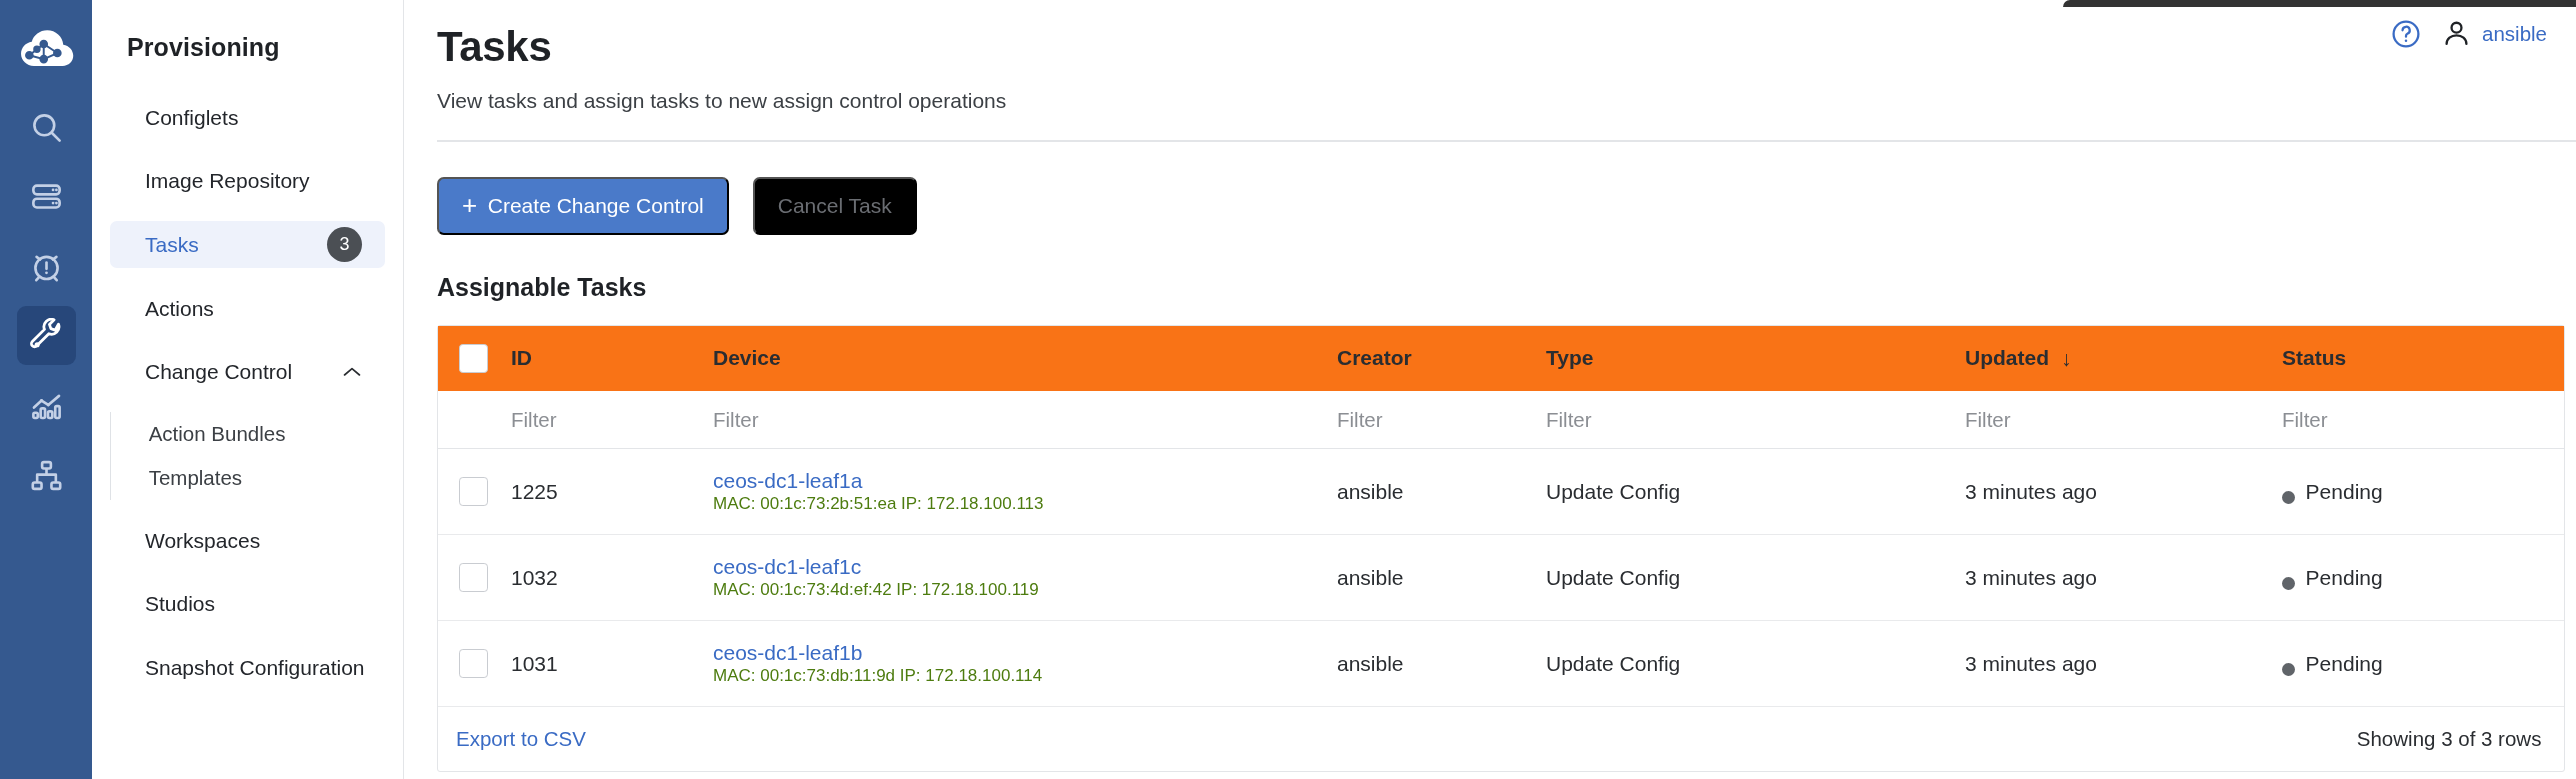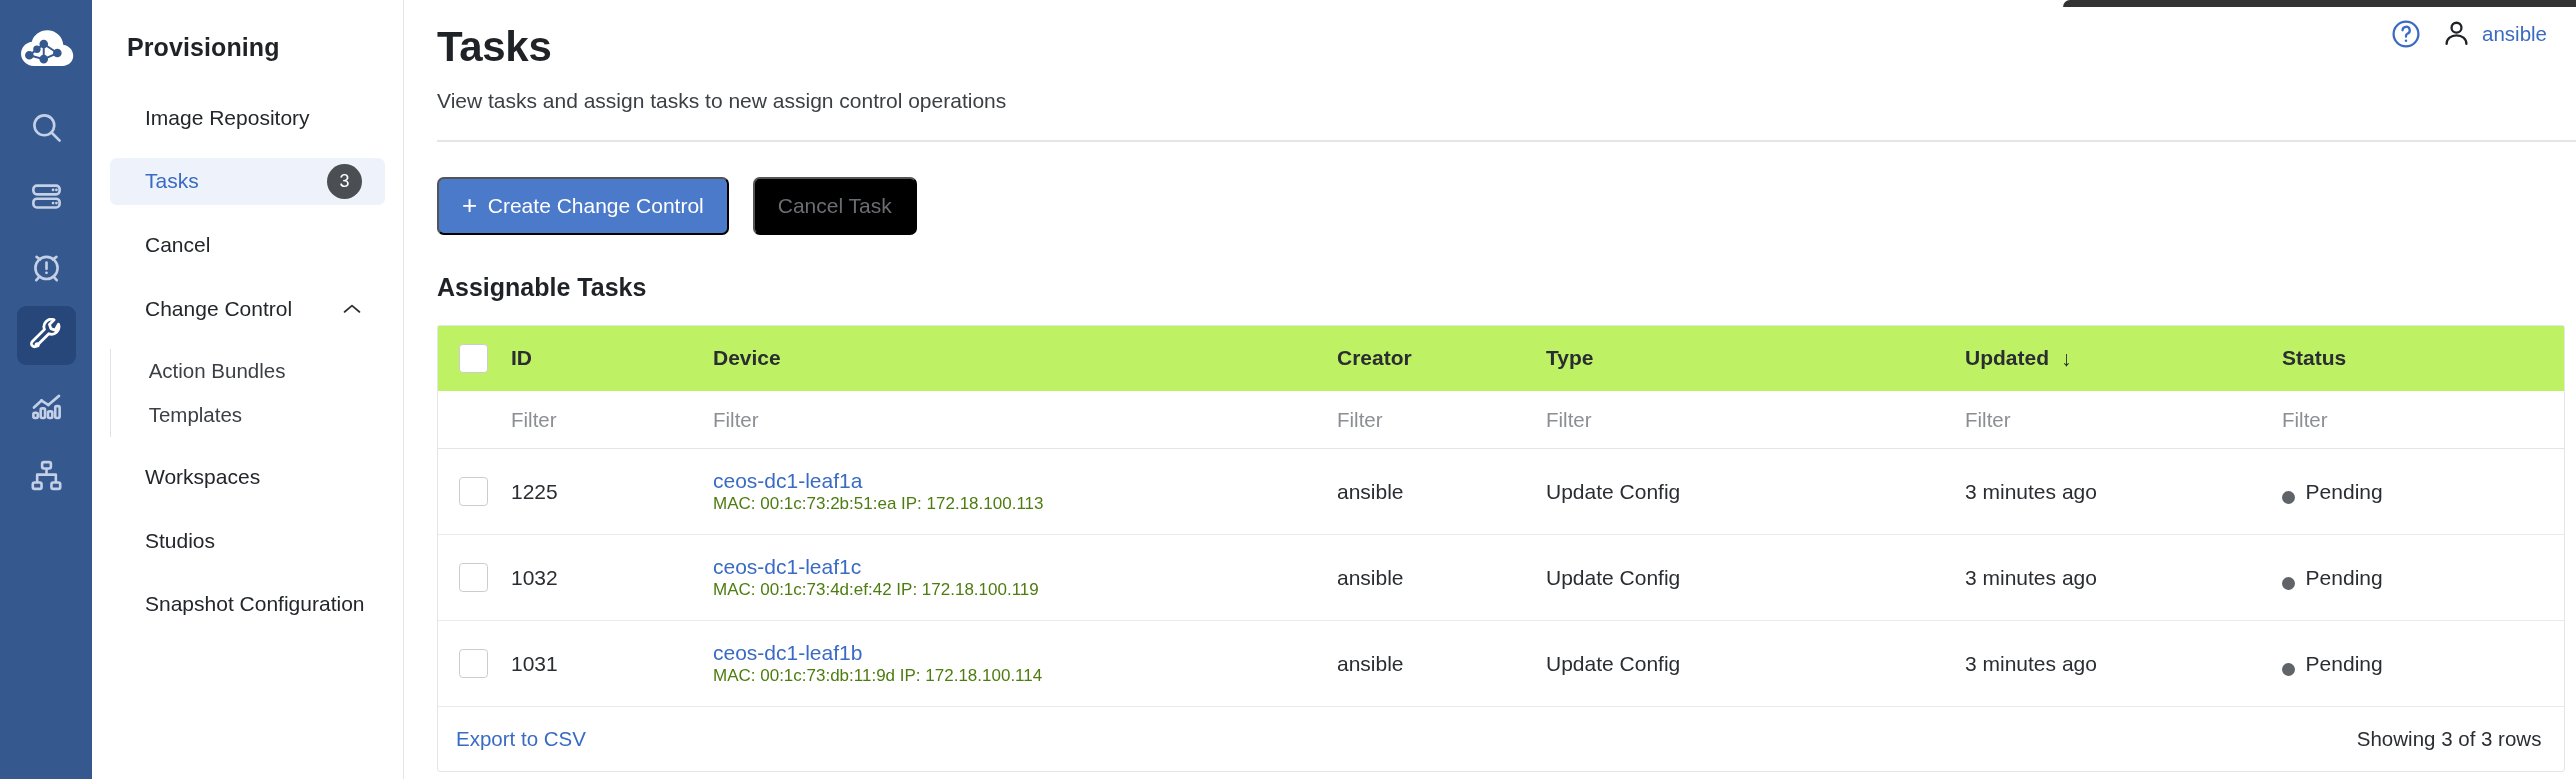--- a/index.html
+++ b/index.html
@@ -138,21 +138,21 @@
   table.tasks { width: 100%; border-collapse: collapse; table-layout: fixed; }
 
   .col-chk  { width: 73px; }
   .col-id   { width: 202px; }
   .col-dev  { width: 624px; }
   .col-crea { width: 209px; }
   .col-type { width: 419px; }
   .col-upd  { width: 317px; }
   .col-stat { width: auto; }
 
-  thead tr { background: #bef264; }
+  thead tr { background: #f97316; }
   thead th {
     text-align: left; font-size: 21px; font-weight: bold; color: #2a2d31;
     padding: 18px 0 18px 0; height: 64px; vertical-align: middle;
   }
   thead th .hdr-inner { display: flex; align-items: center; gap: 12px; }
   .sort-arrow { font-size: 21px; color: #2a2d31; line-height: 1; }
 
   tr.filter-row td {
     font-size: 20.5px; color: #8b8e93; padding: 16.7px 0; height: 58px;
     border-bottom: 1.5px solid #e3e5e8;
@@ -266,32 +266,35 @@
         <rect x="15.4" y="16.8" width="6" height="4.4" rx="1.2"></rect>
         <path d="M12 7.2 V11.4 M5.6 16.8 V11.4 H18.4 V16.8"></path>
       </svg>
     </div>
   </nav>
 
   <aside class="sidebar">
     <div class="sidebar-title">Provisioning</div>
 
 
+    <div class="nav-item">
+      <span class="nav-label">Configlets</span>
+    </div>
 
     <div class="nav-item">
       <span class="nav-label">Image Repository</span>
     </div>
 
     <div class="nav-item active">
       <span class="nav-label">Tasks</span>
       <span class="nav-badge">3</span>
     </div>
 
     <div class="nav-item">
-      <span class="nav-label">Cancel</span>
+      <span class="nav-label">Actions</span>
     </div>
 
     <div class="nav-item">
       <span class="nav-label">Change Control</span>
       <span class="chev">
         <svg width="20" height="12" viewBox="0 0 26 16" fill="none" stroke="#2a2d31" stroke-width="2.2" stroke-linecap="round" stroke-linejoin="round">
           <polyline points="3,12 13,3.6 23,12"></polyline>
         </svg>
       </span>
     </div>

